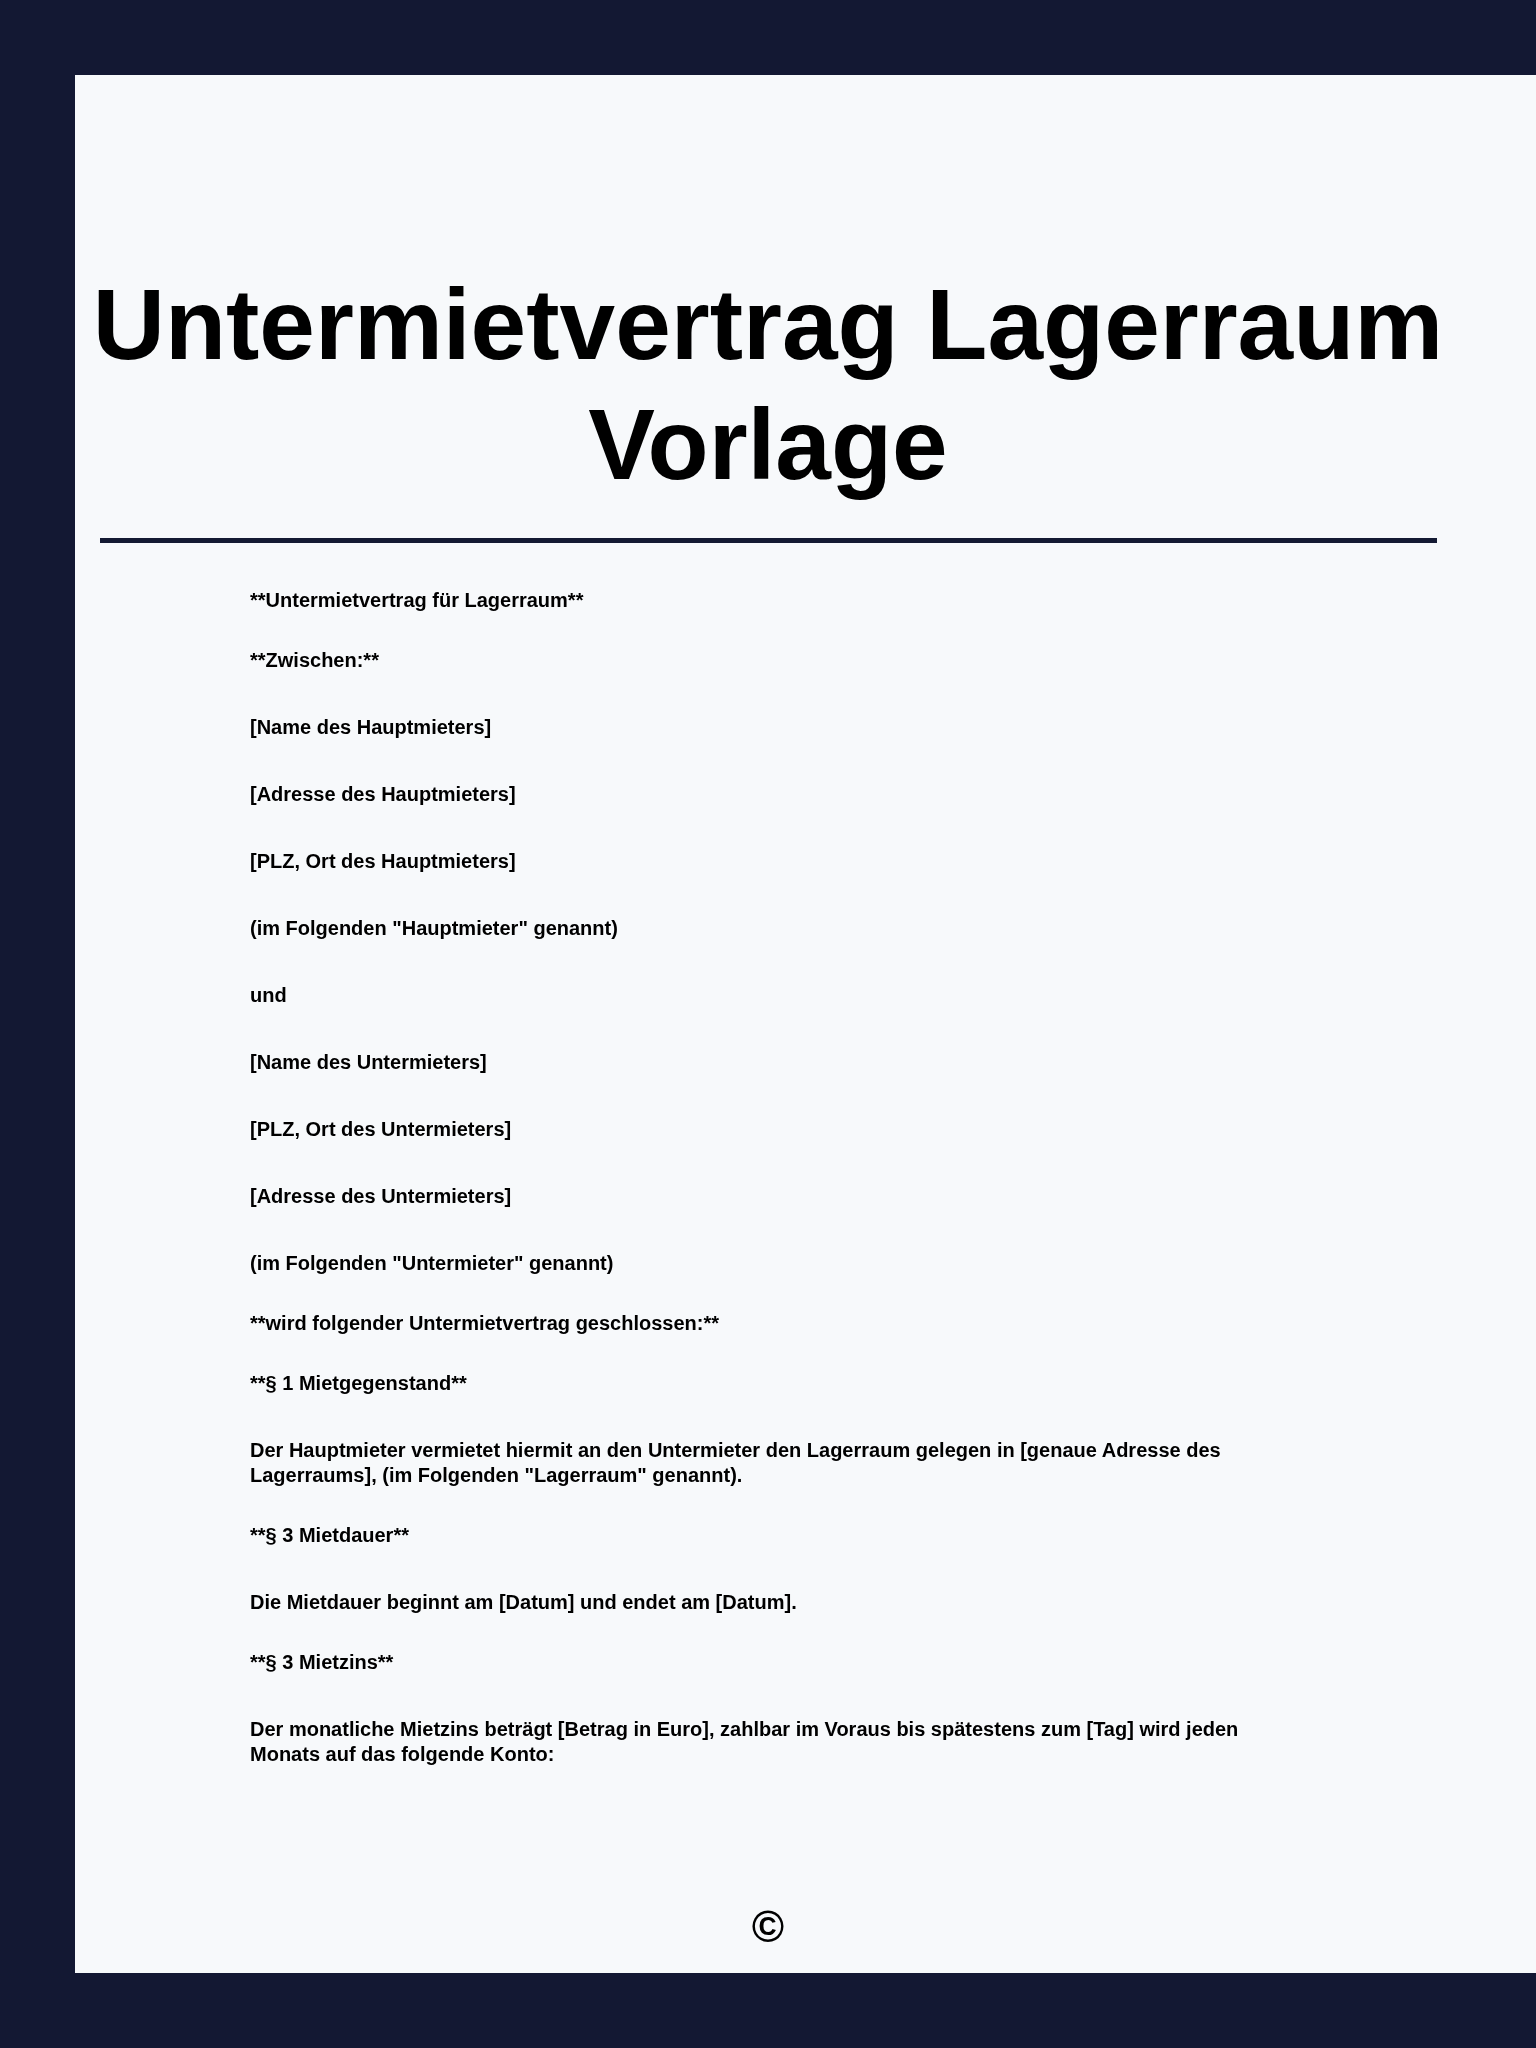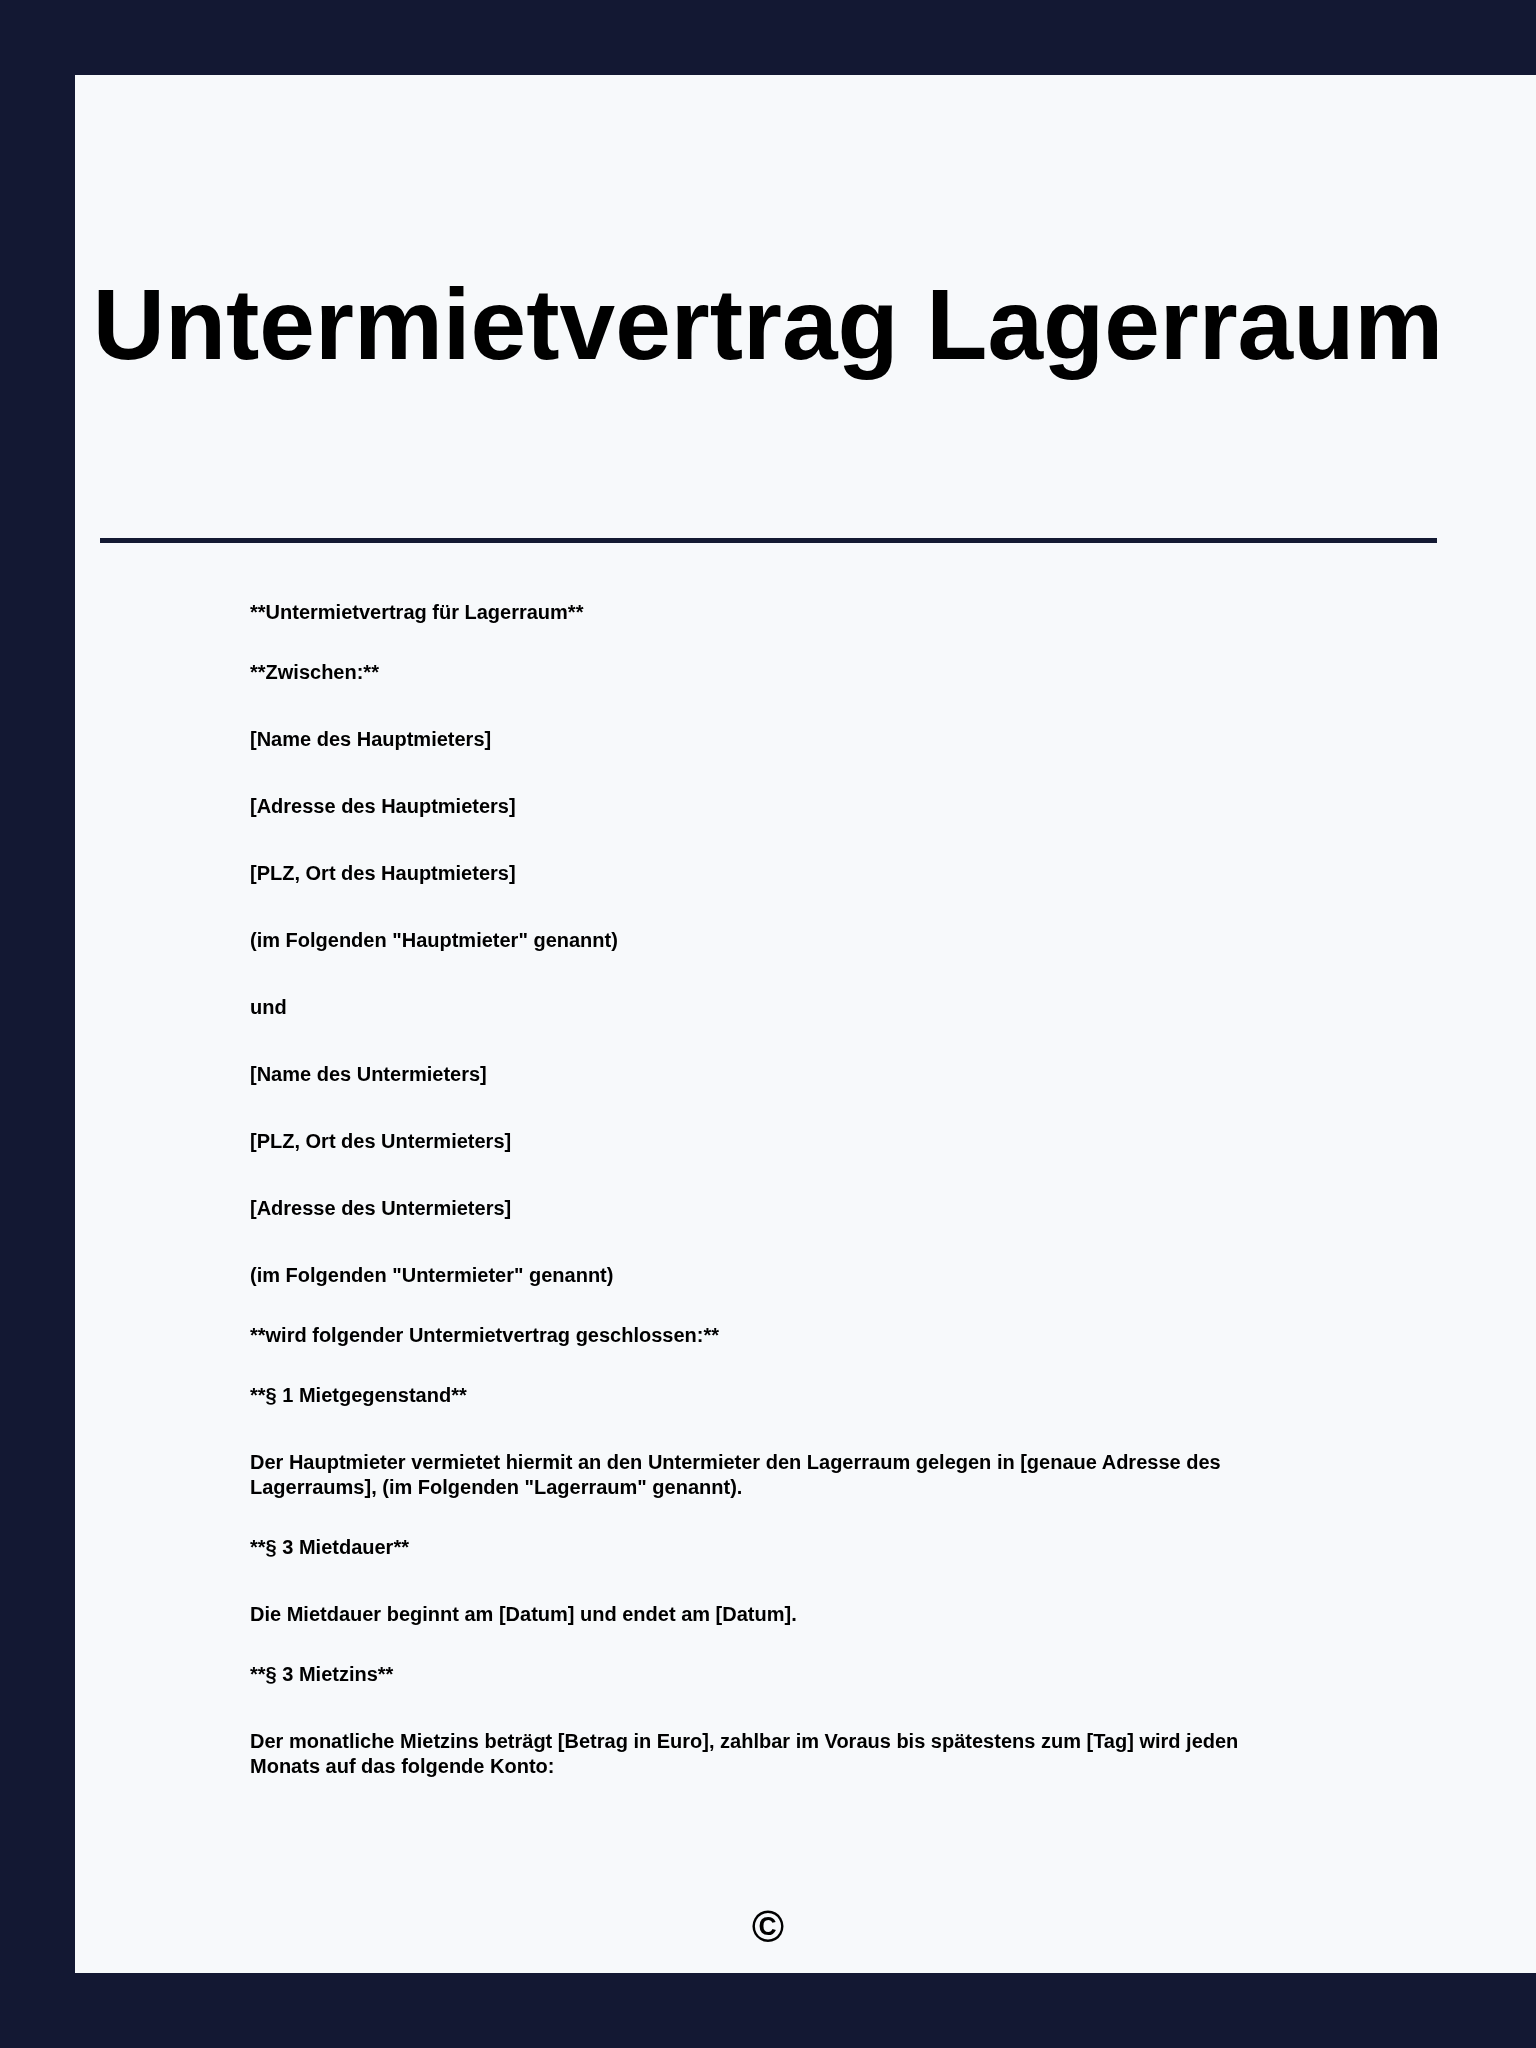--- a/index.html
+++ b/index.html
@@ -52,39 +52,40 @@
       font-weight: bold;
       font-size: 20px;
       line-height: 25px;
       color: #000000;
     }
     .content p {
       margin: 0;
     }
     .content p.gap-s { margin-top: 35px; }
     .content p.gap-l { margin-top: 42px; }
-    .content p.first { margin-top: 12px; }
+    .content p.first { margin-top: 0; }
     .copyright {
       position: absolute;
       left: 0;
       width: 1386px;
       top: 1832px;
       text-align: center;
       font-size: 44px;
       line-height: 40px;
       font-weight: bold;
       color: #000000;
     }
   </style>
 </head>
 <body>
 
 <div class="page">
   <h1 class="title">
     <span>Untermietvertrag Lagerraum</span>
+    <span>Vorlage</span>
   </h1>
 
   <div class="divider"></div>
 
   <div class="content">
     <p class="first">**Untermietvertrag für Lagerraum**</p>
     <p class="gap-s">**Zwischen:**</p>
     <p class="gap-l">[Name des Hauptmieters]</p>
     <p class="gap-l">[Adresse des Hauptmieters]</p>
     <p class="gap-l">[PLZ, Ort des Hauptmieters]</p>

